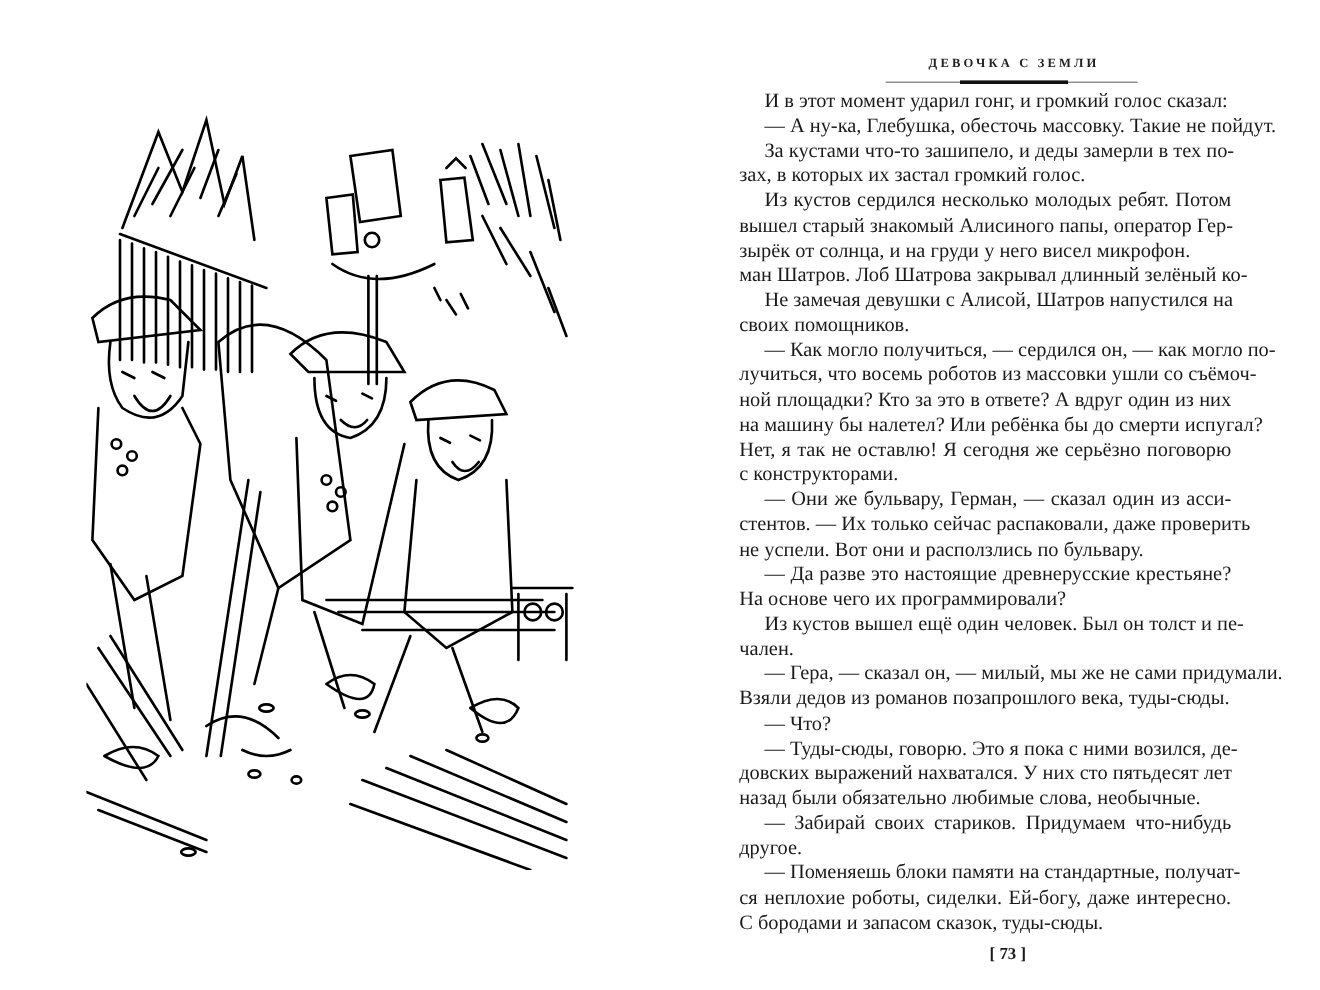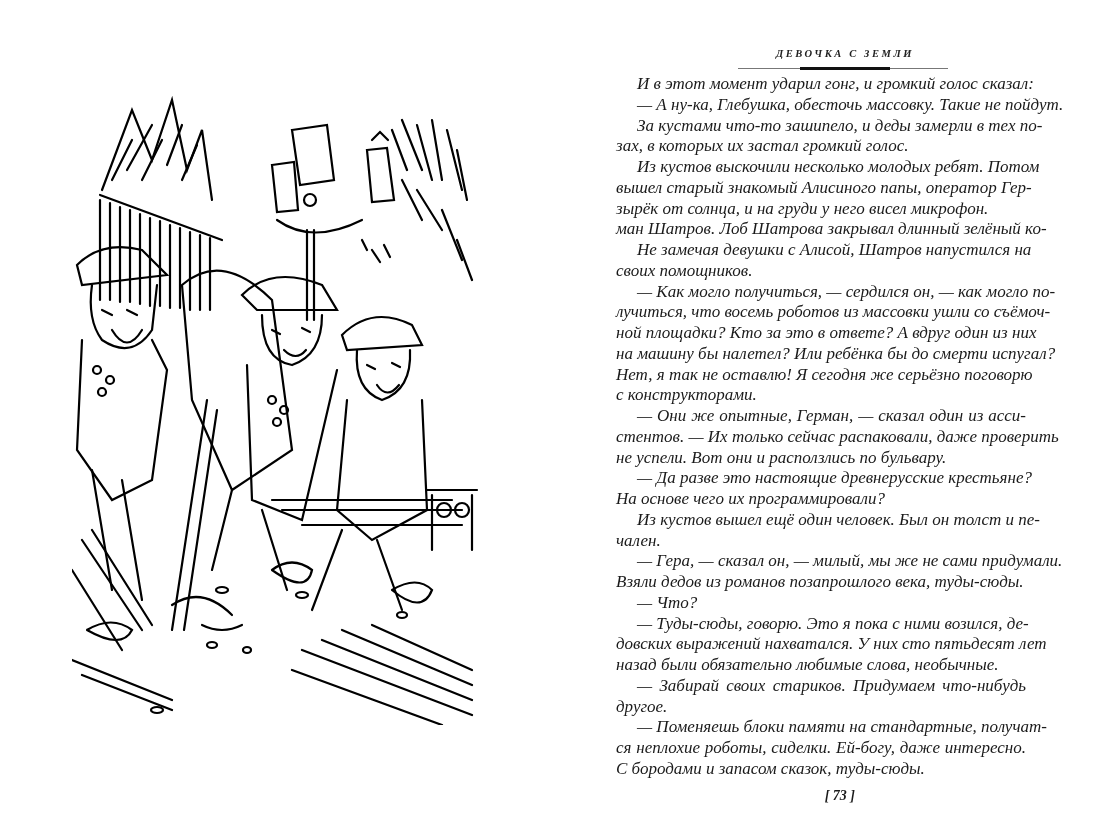--- a/index.html
+++ b/index.html
@@ -1,20 +1,20 @@
 <!DOCTYPE html>
 <html><head>
 <meta charset="utf-8">
 <style>
   html, body { margin: 0; padding: 0; }
   body {
     width: 1100px; height: 825px; background: #ffffff; position: relative; overflow: hidden;
     font-family: "Liberation Serif", "DejaVu Serif", serif; color: #1a1a1a;
   }
-  .spread { position: absolute; left: 0; top: 0; width: 940px; height: 825px; font-style: italic; }
+  .spread { position: absolute; left: 0; top: 0; width: 940px; height: 825px; }
   .page-left { position: absolute; left: 0; top: 0; width: 550px; height: 825px; }
   .page-right { position: absolute; left: 550px; top: 0; width: 550px; height: 825px; }
   .illustration { position: absolute; left: 72px; top: 70px; width: 410px; height: 655px; }
   .running-head {
     position: absolute; left: 180px; top: 48px; width: 230px; text-align: center;
     font-size: 10.5px; letter-spacing: 2.6px; font-weight: bold; color: #222;
   }
   .head-rule { position: absolute; left: 188px; top: 68px; width: 210px; height: 1px; background: #777; }
   .head-rule-thick { position: absolute; left: 250px; top: 67px; width: 90px; height: 3px; background: #111; }
   .text-block { position: absolute; left: 66px; top: 74px; width: 410px; }
@@ -107,33 +107,33 @@
   <div class="page-right">
     <div class="running-head">ДЕВОЧКА С ЗЕМЛИ</div>
     <div class="head-rule"></div>
     <div class="head-rule-thick"></div>
 
     <div class="text-block">
       <div class="line indent last">И в этот момент ударил гонг, и громкий голос сказал:</div>
       <div class="line indent">— А ну-ка, Глебушка, обесточь массовку. Такие не пойдут.</div>
       <div class="line indent">За кустами что-то зашипело, и деды замерли в тех по-</div>
       <div class="line last">зах, в которых их застал громкий голос.</div>
-      <div class="line indent">Из кустов выскочили несколько молодых ребят. Потом</div>
+      <div class="line indent">Из кустов сердился несколько молодых ребят. Потом</div>
       <div class="line">вышел старый знакомый Алисиного папы, оператор Гер-</div>
       <div class="line last">зырёк от солнца, и на груди у него висел микрофон.</div>
       <div class="line">ман Шатров. Лоб Шатрова закрывал длинный зелёный ко-</div>
       <div class="line indent">Не замечая девушки с Алисой, Шатров напустился на</div>
       <div class="line last">своих помощников.</div>
       <div class="line indent">— Как могло получиться, — сердился он, — как могло по-</div>
       <div class="line">лучиться, что восемь роботов из массовки ушли со съёмоч-</div>
       <div class="line">ной площадки? Кто за это в ответе? А вдруг один из них</div>
       <div class="line">на машину бы налетел? Или ребёнка бы до смерти испугал?</div>
       <div class="line">Нет, я так не оставлю! Я сегодня же серьёзно поговорю</div>
       <div class="line last">с конструкторами.</div>
-      <div class="line indent">— Они же опытные, Герман, — сказал один из асси-</div>
+      <div class="line indent">— Они же бульвару, Герман, — сказал один из асси-</div>
       <div class="line">стентов. — Их только сейчас распаковали, даже проверить</div>
       <div class="line last">не успели. Вот они и расползлись по бульвару.</div>
       <div class="line indent">— Да разве это настоящие древнерусские крестьяне?</div>
       <div class="line last">На основе чего их программировали?</div>
       <div class="line indent">Из кустов вышел ещё один человек. Был он толст и пе-</div>
       <div class="line last">чален.</div>
       <div class="line indent">— Гера, — сказал он, — милый, мы же не сами придумали.</div>
       <div class="line last">Взяли дедов из романов позапрошлого века, туды-сюды.</div>
       <div class="line indent last">— Что?</div>
       <div class="line indent">— Туды-сюды, говорю. Это я пока с ними возился, де-</div>

